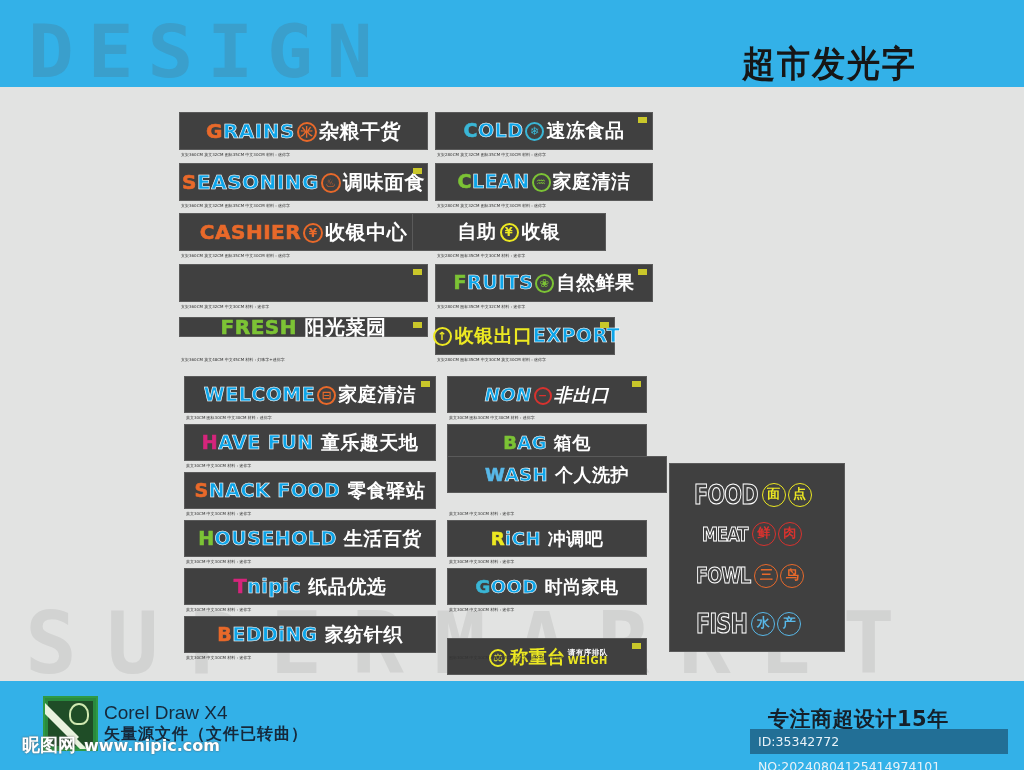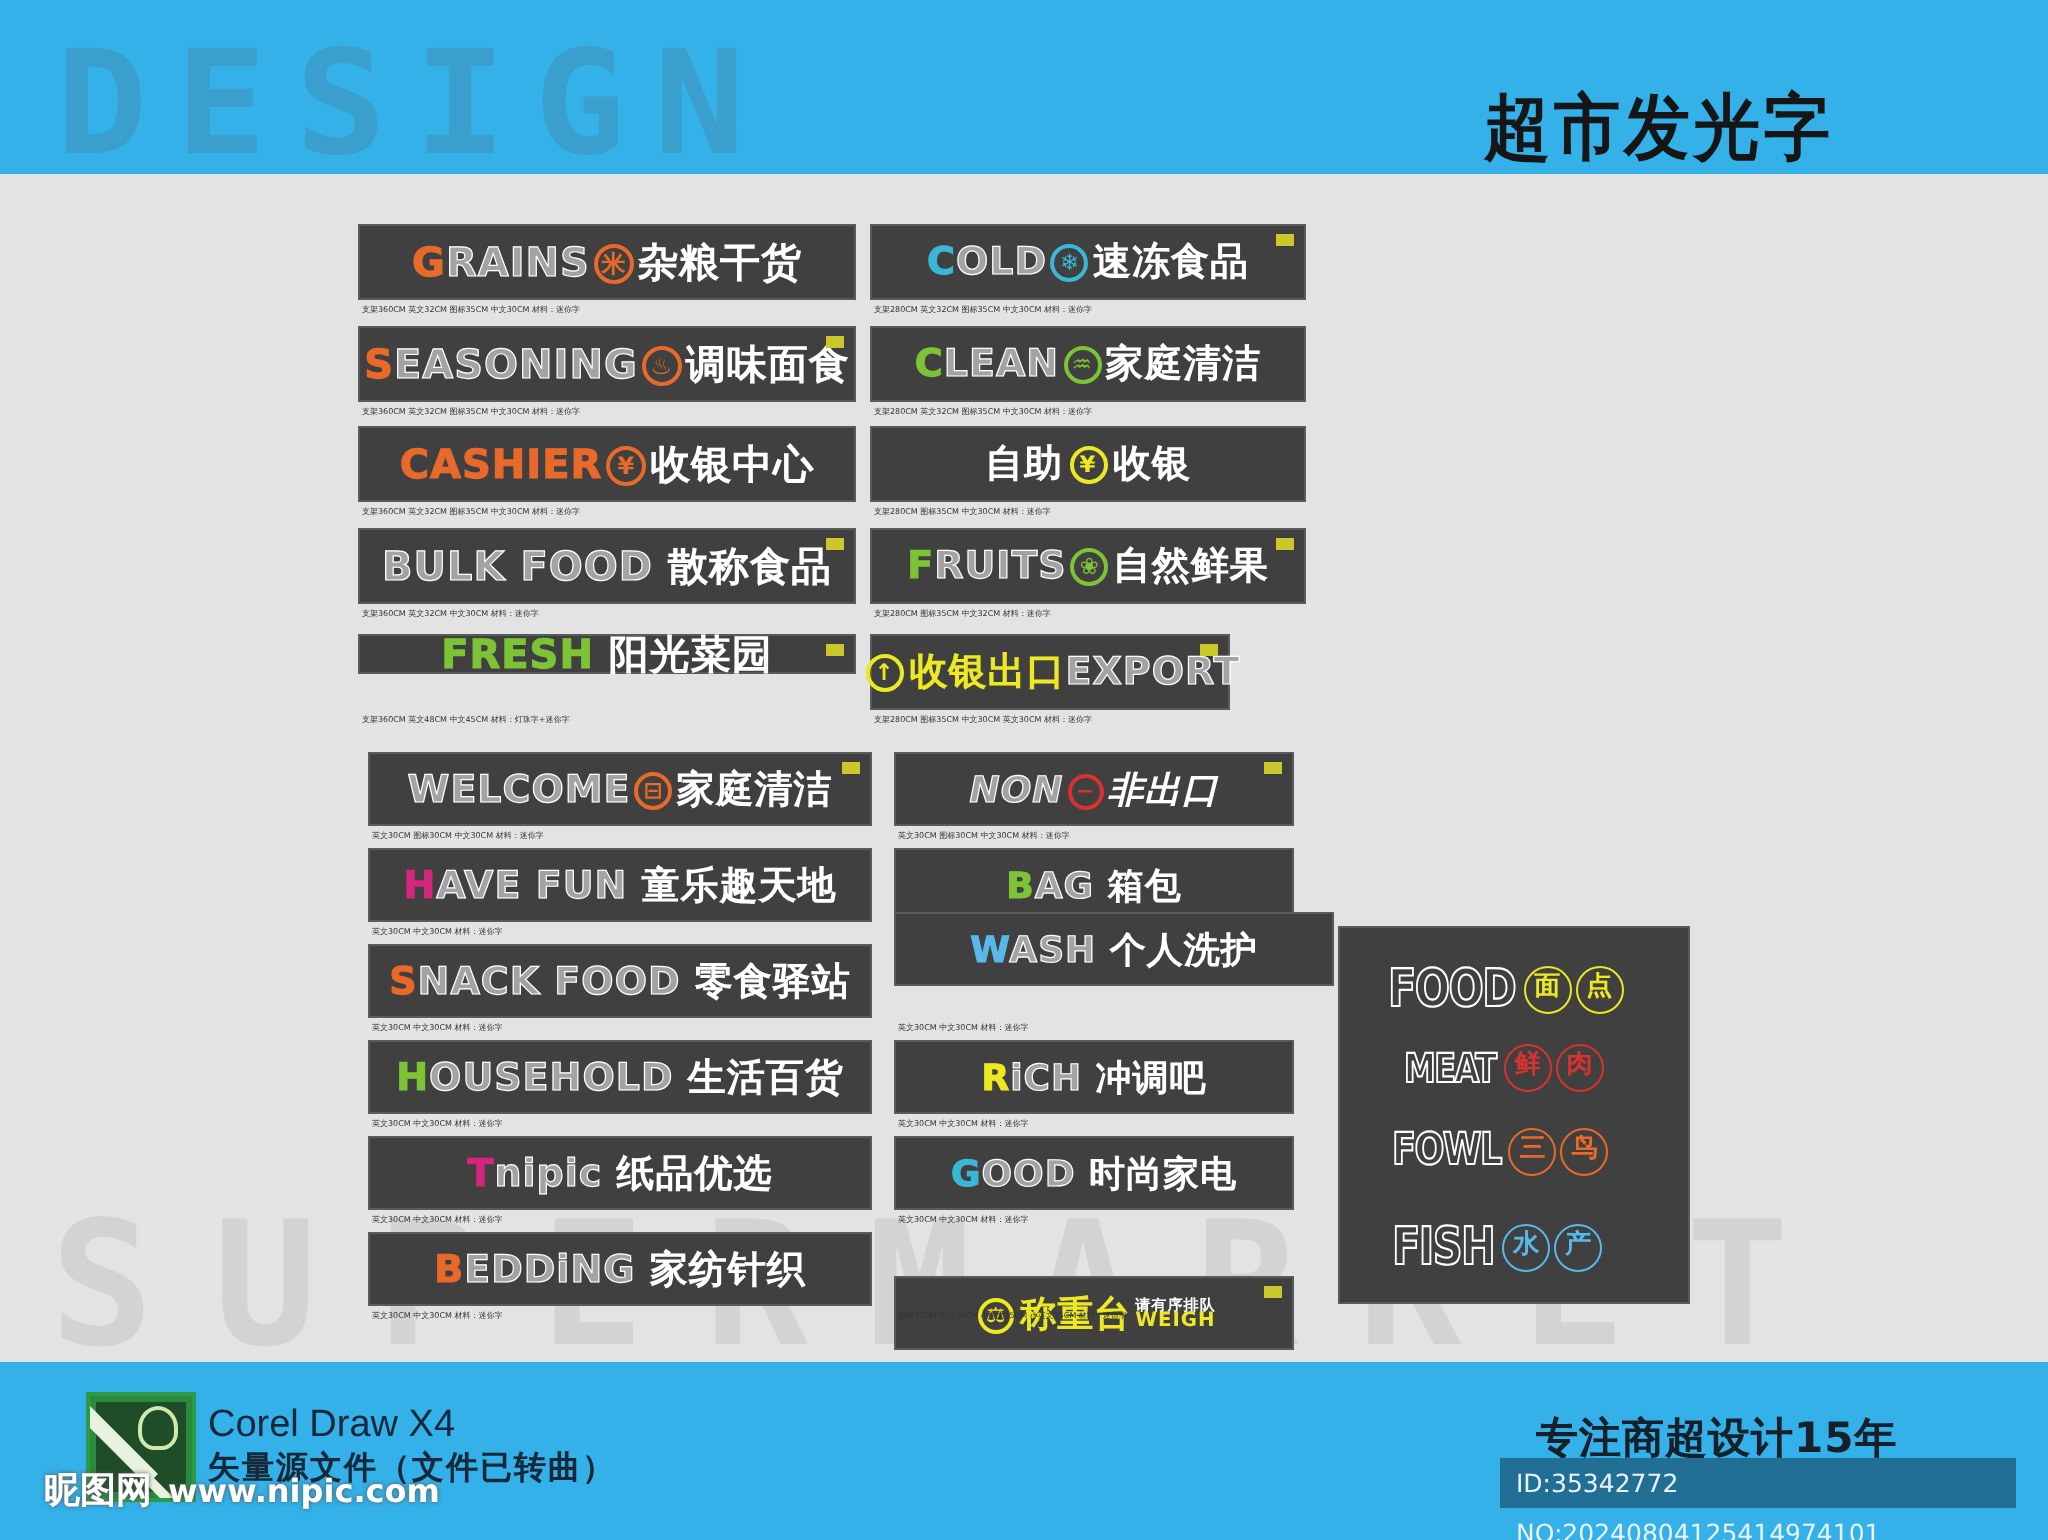--- a/index.html
+++ b/index.html
@@ -4,21 +4,21 @@
 <style>
   * { box-sizing: border-box; margin: 0; padding: 0; }
   body { width: 1024px; height: 770px; overflow: hidden; background: #e2e3e2; font-family: "DejaVu Sans", sans-serif; position: relative; }
   .top-band { position: absolute; left: 0; top: 0; width: 1024px; height: 87px; background: #33b1e8; overflow: hidden; }
   .design-wm { position: absolute; left: 28px; top: 14px; font-family: "DejaVu Sans Mono", monospace; font-weight: bold; font-size: 76px; letter-spacing: 14px; color: #3a9fcc; line-height: 1; transform: scaleY(0.95); }
   .main-title { position: absolute; left: 742px; top: 40px; font-size: 36px; font-weight: bold; color: #161616; letter-spacing: 2px; transform: scaleX(0.92); transform-origin: left; }
   .super-wm { position: absolute; left: 25px; top: 600px; font-family: "DejaVu Sans Mono", monospace; font-weight: bold; font-size: 86px; letter-spacing: 30px; color: #d2d3d2; line-height: 1; white-space: nowrap; }
   .bottom-band { position: absolute; left: 0; top: 681px; width: 1024px; height: 89px; background: #33b1e8; }
   .sign { position: absolute; background: #404040; border: 1px solid #5a5a5a; display: flex; align-items: center; justify-content: center; }
   .sign .txt { font-weight: bold; white-space: nowrap; letter-spacing: 0.5px; }
-  .en { font-family: "DejaVu Sans", sans-serif; color: #a3a3a3; -webkit-text-stroke: 0.6px #fff; }
+  .en { font-family: "DejaVu Sans", sans-serif; color: #0ea5e9; -webkit-text-stroke: 0.6px #fff; }
   .zh { color: #fff; font-weight: bold; }
   .tag { position: absolute; right: 5px; top: 4px; width: 9px; height: 6px; background: #c9c72a; font-size: 4px; color: #333; }
   .spec { position: absolute; font-size: 4px; color: #333; white-space: nowrap; }
   .icon-circle { display: inline-block; border-radius: 50%; text-align: center; vertical-align: middle; font-weight: bold; }
   .panel { position: absolute; left: 669px; top: 463px; width: 176px; height: 189px; background: #404040; border: 1px solid #5a5a5a; }
   .prow { position: absolute; display: flex; align-items: center; }
   .pword { font-family: "DejaVu Sans", sans-serif; font-weight: bold; color: transparent; -webkit-text-stroke: 1.1px #fff; letter-spacing: -1px; transform: scaleX(0.8); transform-origin: left; }
   .pc { display: inline-block; width: 24px; height: 24px; border-radius: 50%; border: 1.5px solid; text-align: center; line-height: 20px; font-size: 13px; font-weight: bold; margin-left: 2px; }
   .corel-logo { position: absolute; left: 43px; top: 696px; width: 55px; height: 55px; background: #2a8a3e; border: 2px solid #2f9a45; overflow: hidden; }
   .corel-inner { position: absolute; inset: 3px; background: #1f4d27; }
@@ -48,39 +48,38 @@
     <div class="sign" style="left: 179px; top: 163px; width: 249px; height: 38px;">
       <div class="txt" style="font-size: 20px;"><span class="en" style="color: rgb(232, 105, 42); -webkit-text-stroke: 0.6px rgb(232, 105, 42);">S</span><span class="en">EASONING</span><span class="icon-circle" style="width: 20px; height: 20px; line-height: 16px; border: 2px solid rgb(232, 105, 42); color: rgb(232, 105, 42); font-size: 12px; margin: 0px 2px;">♨</span><span class="zh">调味面食</span></div>
       <div class="tag"></div>
     </div>
     <div class="spec" style="left: 181px; top: 203px;">支架360CM 英文32CM 图标35CM 中文30CM 材料：迷你字</div>
     <div class="sign" style="left: 179px; top: 213px; width: 249px; height: 38px;">
       <div class="txt" style="font-size: 20px;"><span class="en" style="color: rgb(232, 105, 42); -webkit-text-stroke: 0.6px rgb(232, 105, 42);">CASHIER</span><span class="icon-circle" style="width: 20px; height: 20px; line-height: 16px; border: 2px solid rgb(232, 105, 42); color: rgb(232, 105, 42); font-size: 12px; margin: 0px 2px;">¥</span><span class="zh">收银中心</span></div>
     </div>
     <div class="spec" style="left: 181px; top: 253px;">支架360CM 英文32CM 图标35CM 中文30CM 材料：迷你字</div>
     <div class="sign" style="left: 179px; top: 264px; width: 249px; height: 38px;">
-      <div class="txt" style="font-size: 20px;"><span class="en">BULK FOOD</span><span> </span><span class="zh">散称食品</span></div>
       <div class="tag"></div>
     </div>
     <div class="spec" style="left: 181px; top: 304px;">支架360CM 英文32CM 中文30CM 材料：迷你字</div>
     <div class="sign" style="left: 179px; top: 317px; width: 249px; height: 20px;">
       <div class="txt" style="font-size: 20px;"><span class="en" style="color: rgb(124, 195, 53); -webkit-text-stroke: 0.6px rgb(124, 195, 53);">FRESH</span><span> </span><span class="zh">阳光菜园</span></div>
       <div class="tag"></div>
     </div>
     <div class="spec" style="left: 181px; top: 357px;">支架360CM 英文48CM 中文45CM 材料：灯珠字+迷你字</div>
     <div class="sign" style="left: 435px; top: 112px; width: 218px; height: 38px;">
       <div class="txt" style="font-size: 19px;"><span class="en" style="color: rgb(58, 182, 214); -webkit-text-stroke: 0.6px rgb(58, 182, 214);">C</span><span class="en">OLD</span><span class="icon-circle" style="width: 19px; height: 19px; line-height: 15px; border: 2px solid rgb(58, 182, 214); color: rgb(58, 182, 214); font-size: 11.4px; margin: 0px 2px;">❄</span><span class="zh">速冻食品</span></div>
       <div class="tag"></div>
     </div>
     <div class="spec" style="left: 437px; top: 152px;">支架280CM 英文32CM 图标35CM 中文30CM 材料：迷你字</div>
     <div class="sign" style="left: 435px; top: 163px; width: 218px; height: 38px;">
       <div class="txt" style="font-size: 19px;"><span class="en" style="color: rgb(124, 195, 53); -webkit-text-stroke: 0.6px rgb(124, 195, 53);">C</span><span class="en">LEAN</span><span class="icon-circle" style="width: 19px; height: 19px; line-height: 15px; border: 2px solid rgb(124, 195, 53); color: rgb(124, 195, 53); font-size: 11.4px; margin: 0px 2px;">♒</span><span class="zh">家庭清洁</span></div>
     </div>
     <div class="spec" style="left: 437px; top: 203px;">支架280CM 英文32CM 图标35CM 中文30CM 材料：迷你字</div>
-    <div class="sign" style="left: 435px; top: 213px; width: 218px; height: 38px;">
+    <div class="sign" style="left: 412px; top: 213px; width: 194px; height: 38px;">
       <div class="txt" style="font-size: 19px;"><span class="zh">自助</span><span class="icon-circle" style="width: 19px; height: 19px; line-height: 15px; border: 2px solid rgb(236, 232, 34); color: rgb(236, 232, 34); font-size: 11.4px; margin: 0px 3px;">¥</span><span class="zh">收银</span></div>
     </div>
     <div class="spec" style="left: 437px; top: 253px;">支架280CM 图标35CM 中文30CM 材料：迷你字</div>
     <div class="sign" style="left: 435px; top: 264px; width: 218px; height: 38px;">
       <div class="txt" style="font-size: 19px;"><span class="en" style="color: rgb(124, 195, 53); -webkit-text-stroke: 0.6px rgb(124, 195, 53);">F</span><span class="en">RUITS</span><span class="icon-circle" style="width: 19px; height: 19px; line-height: 15px; border: 2px solid rgb(124, 195, 53); color: rgb(124, 195, 53); font-size: 11.4px; margin: 0px 2px;">❀</span><span class="zh">自然鲜果</span></div>
       <div class="tag"></div>
     </div>
     <div class="spec" style="left: 437px; top: 304px;">支架280CM 图标35CM 中文32CM 材料：迷你字</div>
     <div class="sign" style="left: 435px; top: 317px; width: 180px; height: 38px;">
       <div class="txt" style="font-size: 19px;"><span class="icon-circle" style="width: 19px; height: 19px; line-height: 15px; border: 2px solid rgb(236, 232, 34); color: rgb(236, 232, 34); font-size: 11.4px; margin: 0px 3px;">↑</span><span class="zh" style="color: rgb(236, 232, 34);">收银出口</span><span class="en">EXPORT</span></div>

